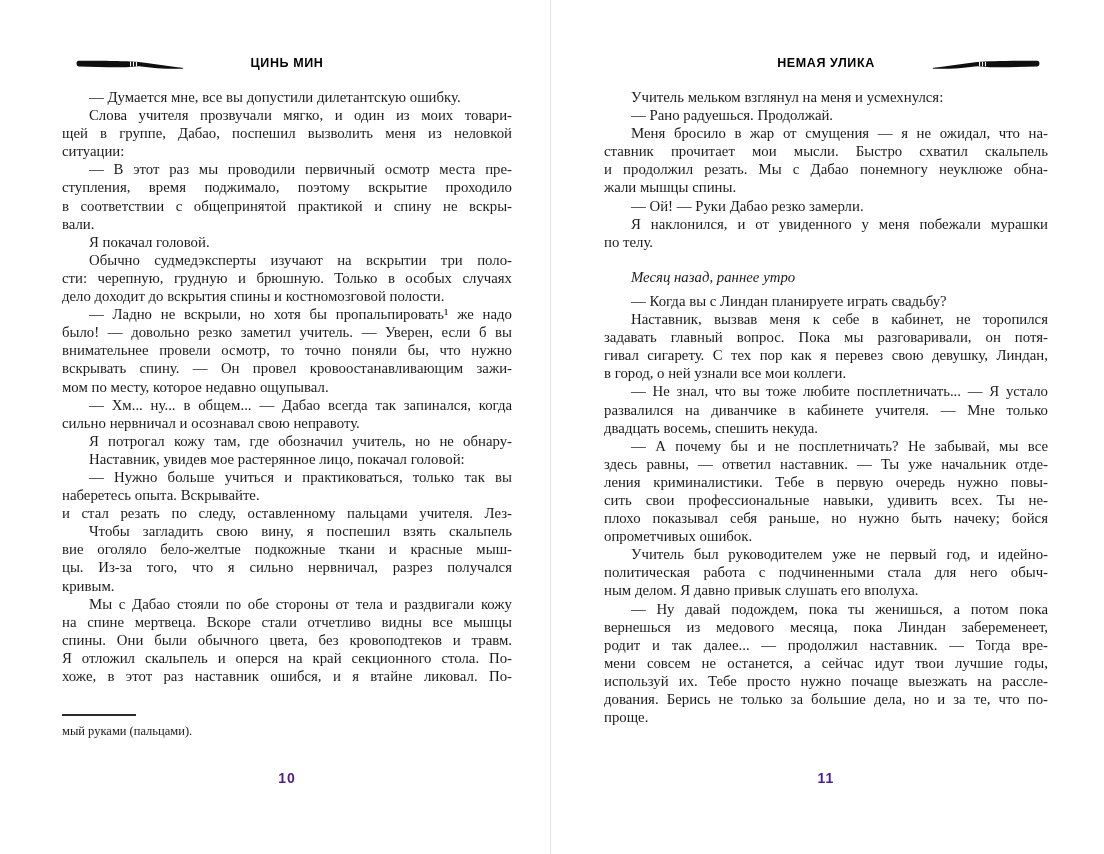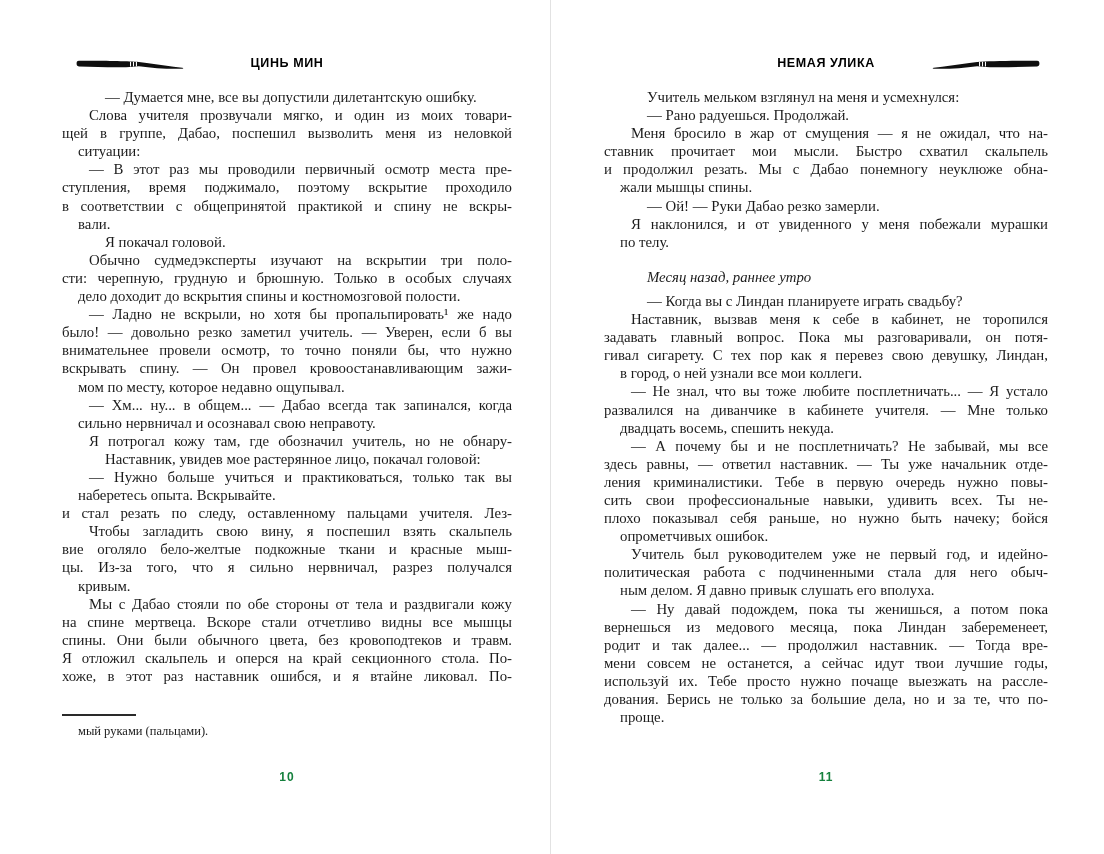--- a/index.html
+++ b/index.html
@@ -21,31 +21,31 @@
     font-family:"Liberation Sans", sans-serif; font-weight:bold;
     font-size:12.5px; line-height:16px; letter-spacing:0.6px; color:#000;
   }
   .ornament { position:absolute; top:2px; width:108px; height:14px; }
   #page-left  .ornament { left:14px; }
   #page-right .ornament { right:8px; transform:scaleX(-1); }
 
   .page-body { position:absolute; top:88px; left:0; right:0; font-size:14.8px; line-height:18.1px; }
   .para { margin:0; }
   .line { text-align:justify; text-align-last:justify; -moz-text-align-last:justify; }
-  .line.last { text-align-last:left;margin-left:16px; -moz-text-align-last:left; }
+  .line.last { text-align-last:left; -moz-text-align-last:left; }
   .line.indent { text-indent:27px; }
   .para.section-head { font-style:italic; margin-top:17px; margin-bottom:6px; }
 
   .footnote { position:absolute; top:714px; left:0; right:0; font-size:12.5px; line-height:16.5px; }
   .footnote-rule { width:74px; height:1.5px; background:#2a2a2a; margin:0 0 7px 0; }
 
   .page-number {
     position:absolute; top:770px; left:0; right:0; text-align:center;
     font-family:"Liberation Sans", sans-serif; font-weight:bold;
-    font-size:12px; letter-spacing:1px; color:#15803d;
+    font-size:14px; letter-spacing:1px; color:#4c1d95;
   }
 </style>
 </head>
 <body>
 
 <div class="canvas">
   <div class="gutter-line"></div>
 
   <div class="page" id="page-left">
     <div class="running-head">

